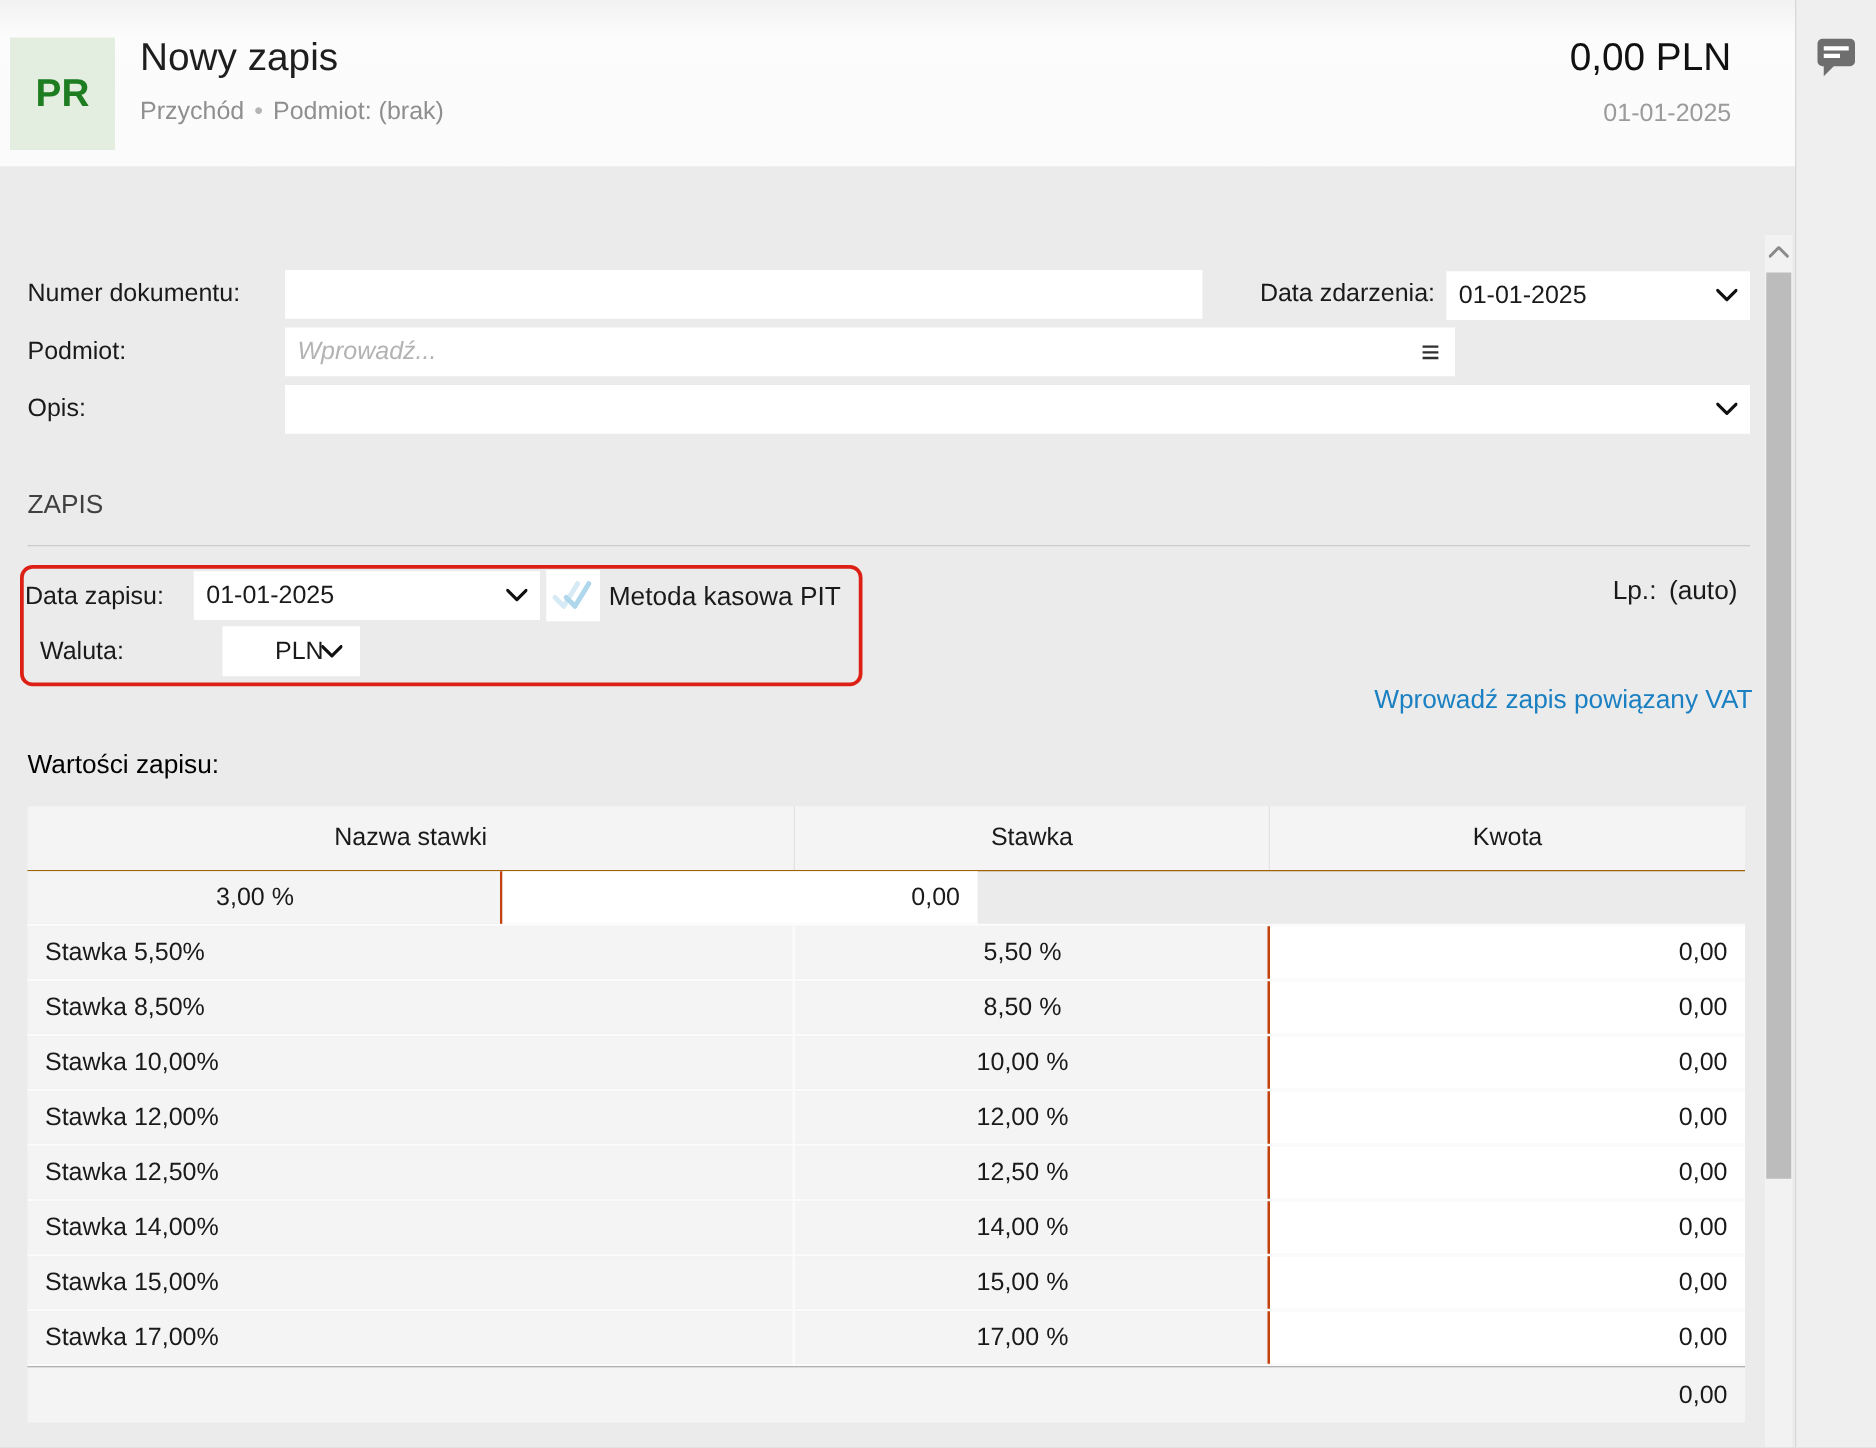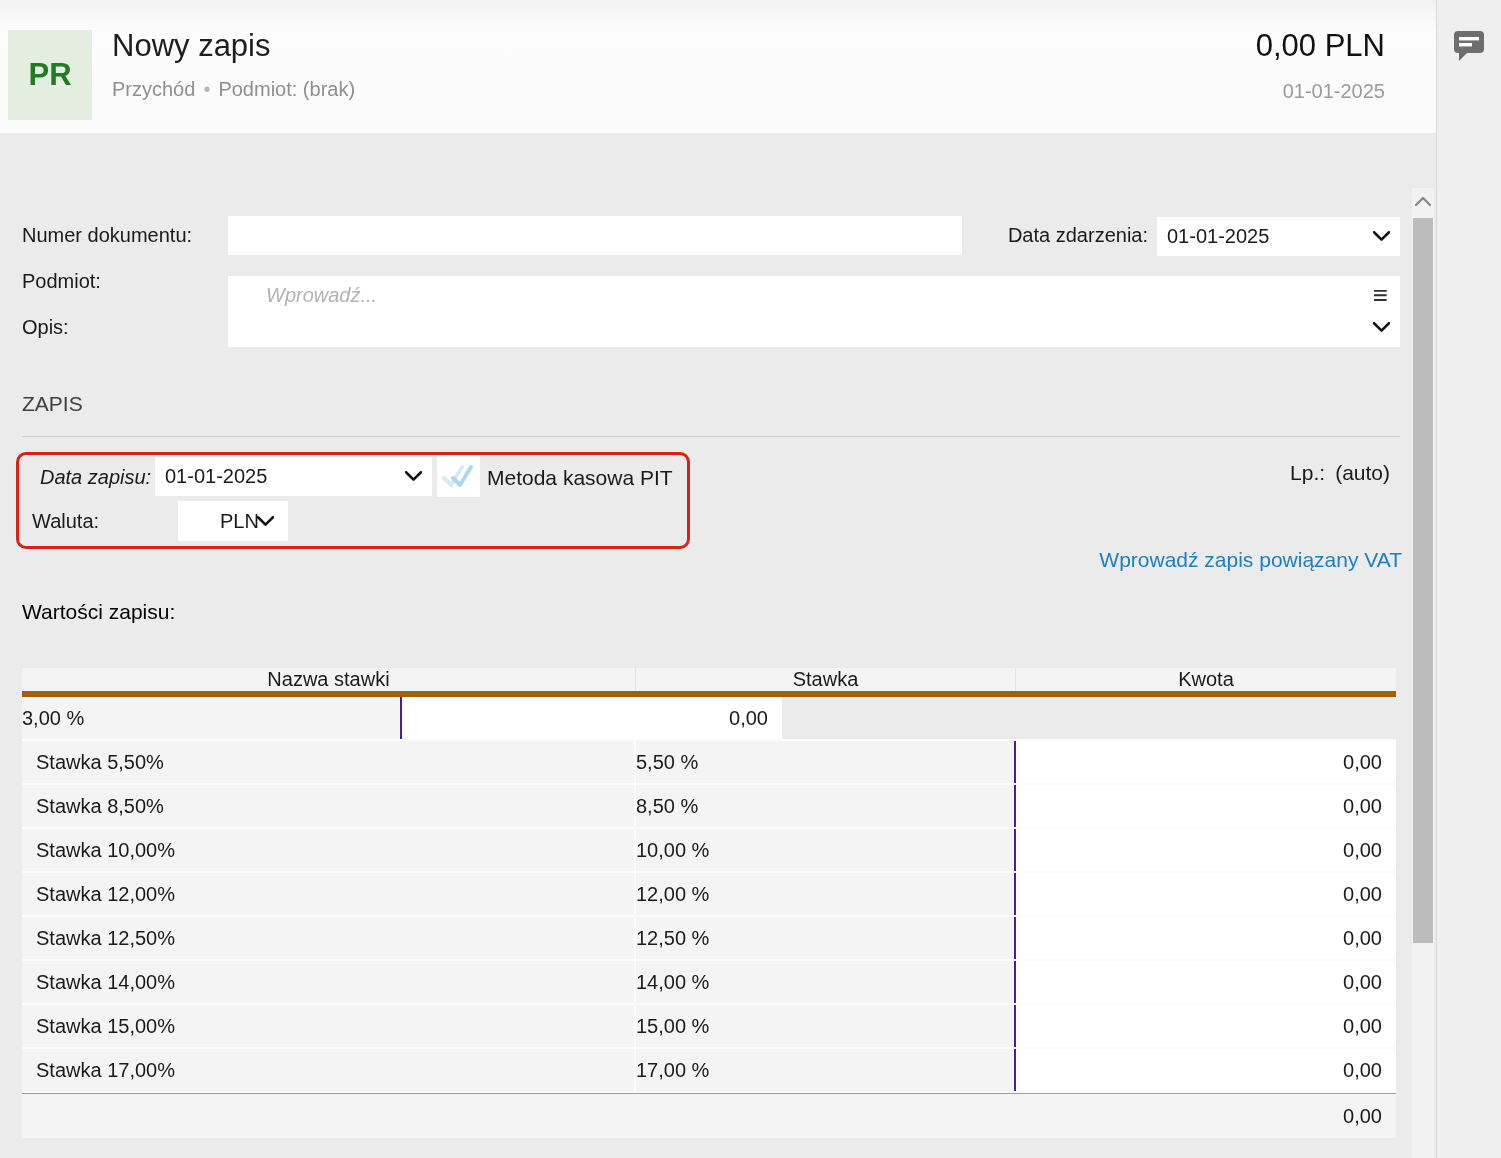--- a/index.html
+++ b/index.html
@@ -67,33 +67,33 @@
   }
   .lp-line { position:absolute; left:1100px; top:461px; width:290px; text-align:right; font-size:21px; }
   .lp-line .lp-val { margin-left:10px; }
   .vat-link {
     position:absolute; left:900px; top:548px; width:502px; text-align:right;
     color:#1b80c2; font-size:21px; cursor:pointer; text-decoration:none; display:block;
   }
   
   .tbl-caption { position:absolute; left:22px; top:600px; font-size:21px; color:#000000; }
   .tbl { position:absolute; left:22px; top:645px; width:1374px; }
-  .t-head { display:flex; height:52px; border-bottom:6px solid #a16207;align-items:flex-end; }
+  .t-head { display:flex; height:52px; border-bottom:1px solid #a16207; }
   .t-head .c {
     background:#f4f4f4; display:flex; align-items:center; justify-content:center;
     font-size:20px; color:#1a1a1a;
   }
   .t-row { display:flex; height:44px; border-bottom:2px solid #fbfbfb; }
   .c { flex:none; }
   .c.w1 { width:614px; }
   .c.w2 { width:380px; }
   .c.w3 { width:380px; }
   .t-row .c { line-height:42px; }
   .t-row .name { background:#f4f4f4; padding-left:14px; border-right:2px solid #fbfbfb; }
-  .t-row .rate { background:#f4f4f4; text-align:left; padding-right:14px; border-right:2px solid #4c1d95; }
+  .t-row .rate { background:#f4f4f4; text-align:center; padding-right:14px; border-right:2px solid #c2410c; }
   .t-row .amt  { background:#ffffff; text-align:right; padding-right:14px; cursor:text; }
   .t-total { display:flex; height:45px; border-top:1px solid #9e9e9e; }
   .t-total .c { background:#f4f4f4; line-height:45px; }
   .t-total .amt { text-align:right; padding-right:14px; }
   .t-head .c.w1, .t-head .c.w2 { border-right:1px solid #e3e3e3; }
   
   .vscroll { position:absolute; left:1412px; top:188px; width:22px; height:970px; background:#f2f2f2; }
   .scroll-up { position:absolute; left:0; top:6px; width:22px; height:16px;
     display:flex; align-items:center; justify-content:center; cursor:pointer; }
   .thumb { position:absolute; left:1px; top:30px; width:20px; height:725px; background:#bcbcbc; cursor:pointer; }
@@ -127,39 +127,39 @@
 
   <div class="lbl" style="left:950px; top:216px; width:198px; text-align:right;">Data zdarzenia:</div>
   <div class="fld" style="left:1157px; top:217px; width:243px;">
     <span class="val">01-01-2025</span>
     <svg class="chev" width="17" height="11" viewBox="0 0 16 10">
       <polyline points="1,1 8,8 15,1" fill="none" stroke="#111" stroke-width="2.4" stroke-linecap="round" stroke-linejoin="round"></polyline>
     </svg>
   </div>
 
   <div class="lbl" style="left:22px; top:262px;">Podmiot:</div>
-  <div class="fld" style="left:228px; top:276px; width:1172px;padding-left:28px;">
+  <div class="fld" style="left:228px; top:262px; width:936px;">
     <input type="text" placeholder="Wprowadź..." style="">
     <span class="burger">≡</span>
   </div>
 
   <div class="lbl" style="left:22px; top:308px;">Opis:</div>
   <div class="fld" style="left:228px; top:308px; width:1172px;">
     <input type="text" value="" style="">
     <svg class="chev" width="17" height="11" viewBox="0 0 16 10">
       <polyline points="1,1 8,8 15,1" fill="none" stroke="#111" stroke-width="2.4" stroke-linecap="round" stroke-linejoin="round"></polyline>
     </svg>
   </div>
 
   <div class="zapis-title">ZAPIS</div>
   <div class="divider"></div>
 
   <div class="redbox"></div>
 
-  <div class="lbl" style="left:40px; top:458px;font-style:italic;">Data zapisu:</div>
+  <div class="lbl" style="left:20px; top:458px;">Data zapisu:</div>
   <div class="fld" style="left:155px; top:457px; width:277px;">
     <span class="val">01-01-2025</span>
     <svg class="chev" width="17" height="11" viewBox="0 0 16 10">
       <polyline points="1,1 8,8 15,1" fill="none" stroke="#111" stroke-width="2.4" stroke-linecap="round" stroke-linejoin="round"></polyline>
     </svg>
   </div>
 
   <div class="checkbox">
     <svg width="36" height="28" viewBox="0 0 36 28">
       <path d="M3 15 L10 22 L21 4" fill="none" stroke="#d6eaf5" stroke-width="4" stroke-linecap="round" stroke-linejoin="round"></path>

